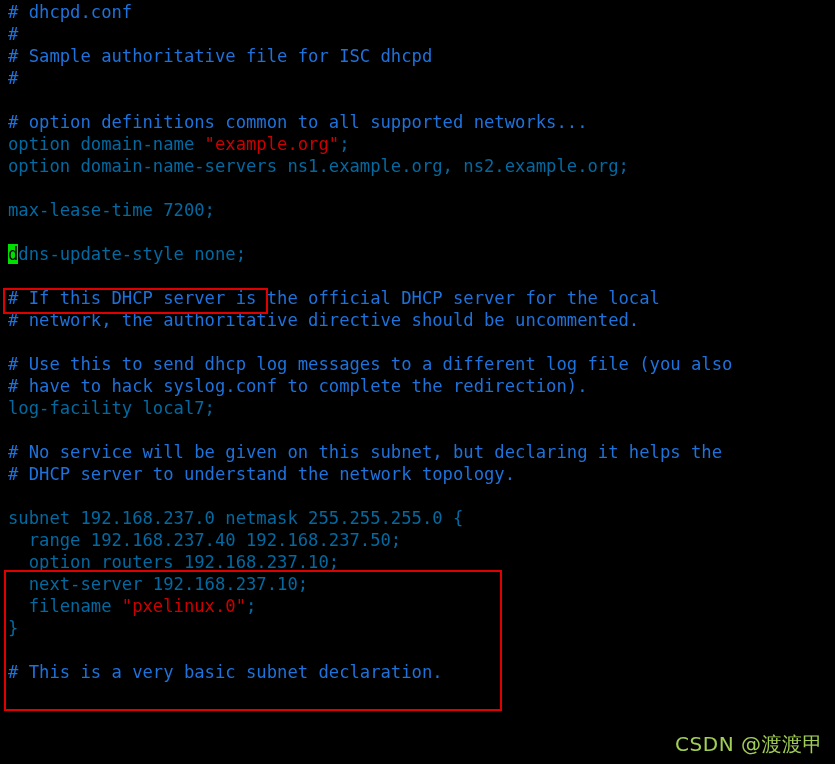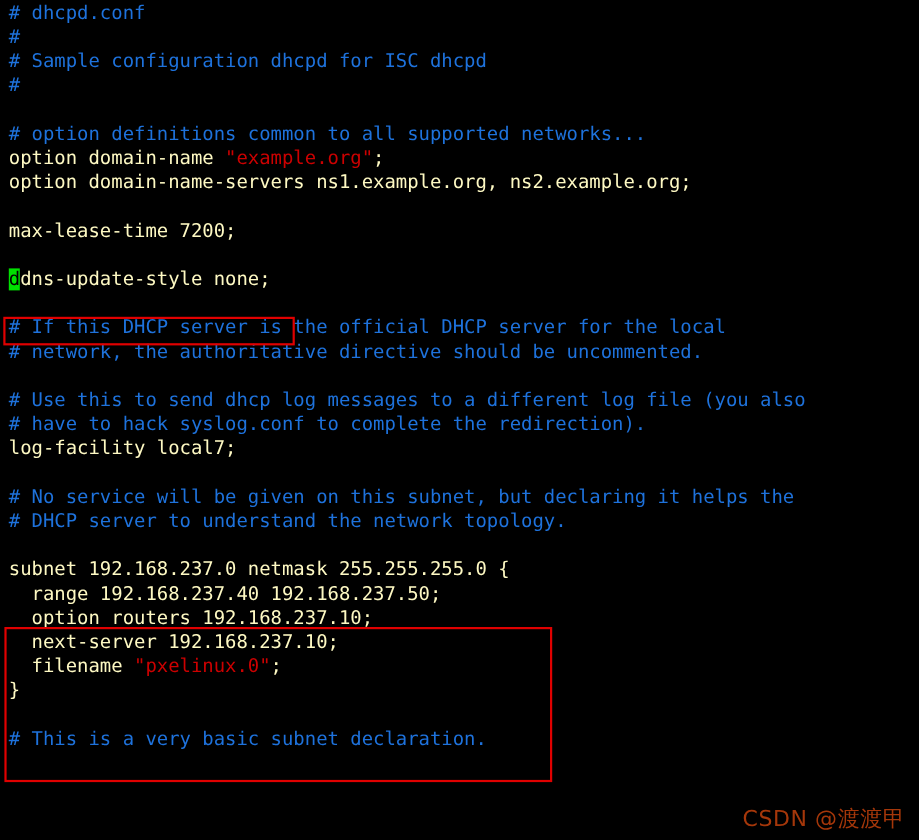--- a/index.html
+++ b/index.html
@@ -26,21 +26,21 @@
   }
   .line {
     height: 22px;
     line-height: 22px;
     font-size: 17.2px;
     letter-spacing: 0px;
     white-space: pre;
     color: #d8d8d8;
   }
   .tok-comment { color: #1e72dc; }
-  .tok-plain   { color: #fef9c3; }
+  .tok-plain   { color: #0369a1; }
   .tok-string  { color: #cc0000; }
   .tok-cursor  {
     background: #00e000;
     color: #000000;
   }
   .blank { height: 22px; }
 
   
   .annot-box {
     position: absolute;
@@ -52,35 +52,35 @@
   #box-ddns  { left: 3px;  top: 288px; width: 265px; height: 26px; }
   #box-subnet{ left: 4px;  top: 570px; width: 498px; height: 141px; }
 
   
   #watermark {
     position: absolute;
     right: 12px;
     bottom: 6px;
     font-family: "DejaVu Sans", "Liberation Sans", sans-serif;
     font-size: 20px;
-    color: #c2410c;
+    color: #bef264;
     letter-spacing: 0.5px;
     white-space: nowrap;
     opacity: 0.85;
   }
 </style>
 </head>
 <body>
 
 <div id="screen">
 
   <div id="terminal">
       <div class="line"><span class="tok-comment"># dhcpd.conf</span></div>
       <div class="line"><span class="tok-comment">#</span></div>
-      <div class="line"><span class="tok-comment"># Sample configuration dhcpd for ISC dhcpd</span></div>
+      <div class="line"><span class="tok-comment"># Sample authoritative file for ISC dhcpd</span></div>
       <div class="line"><span class="tok-comment">#</span></div>
       <div class="line blank">&nbsp;</div>
       <div class="line"><span class="tok-comment"># option definitions common to all supported networks...</span></div>
       <div class="line"><span class="tok-plain">option domain-name </span><span class="tok-string">"example.org"</span><span class="tok-plain">;</span></div>
       <div class="line"><span class="tok-plain">option domain-name-servers ns1.example.org, ns2.example.org;</span></div>
       <div class="line blank">&nbsp;</div>
       <div class="line"><span class="tok-plain">max-lease-time 7200;</span></div>
       <div class="line blank">&nbsp;</div>
       <div class="line"><span class="tok-cursor">d</span><span class="tok-plain">dns-update-style none;</span></div>
       <div class="line blank">&nbsp;</div>

